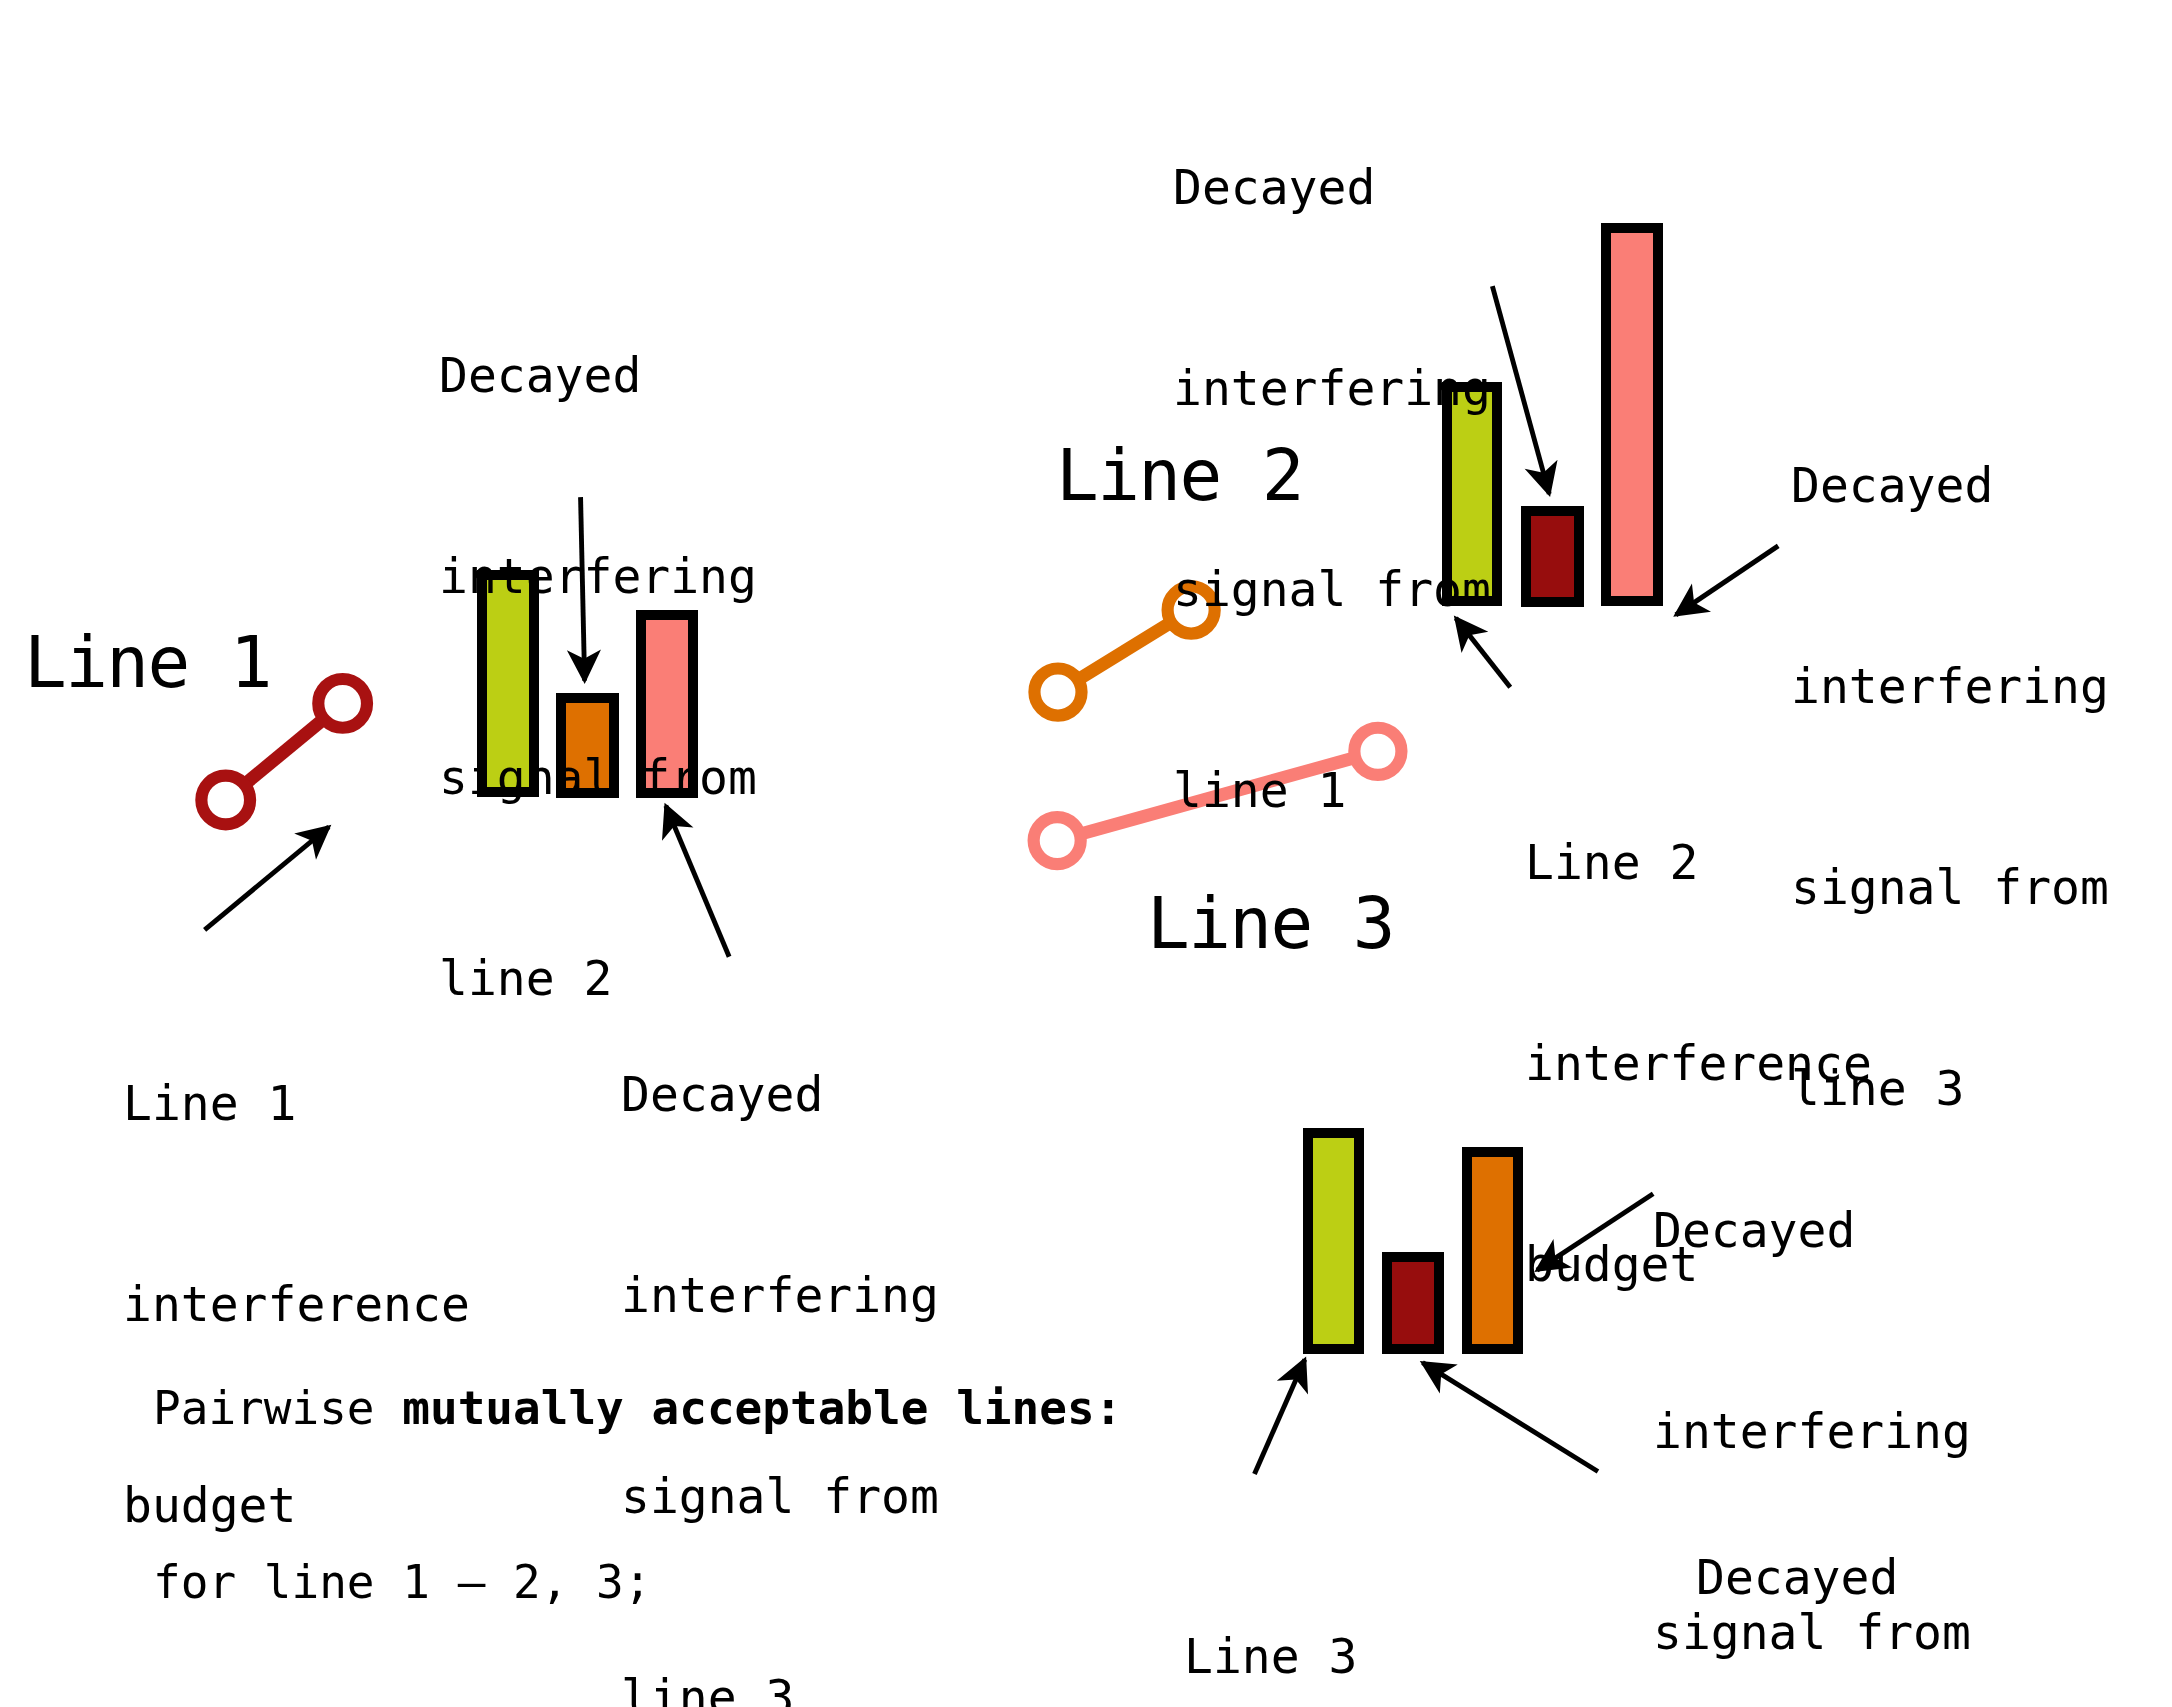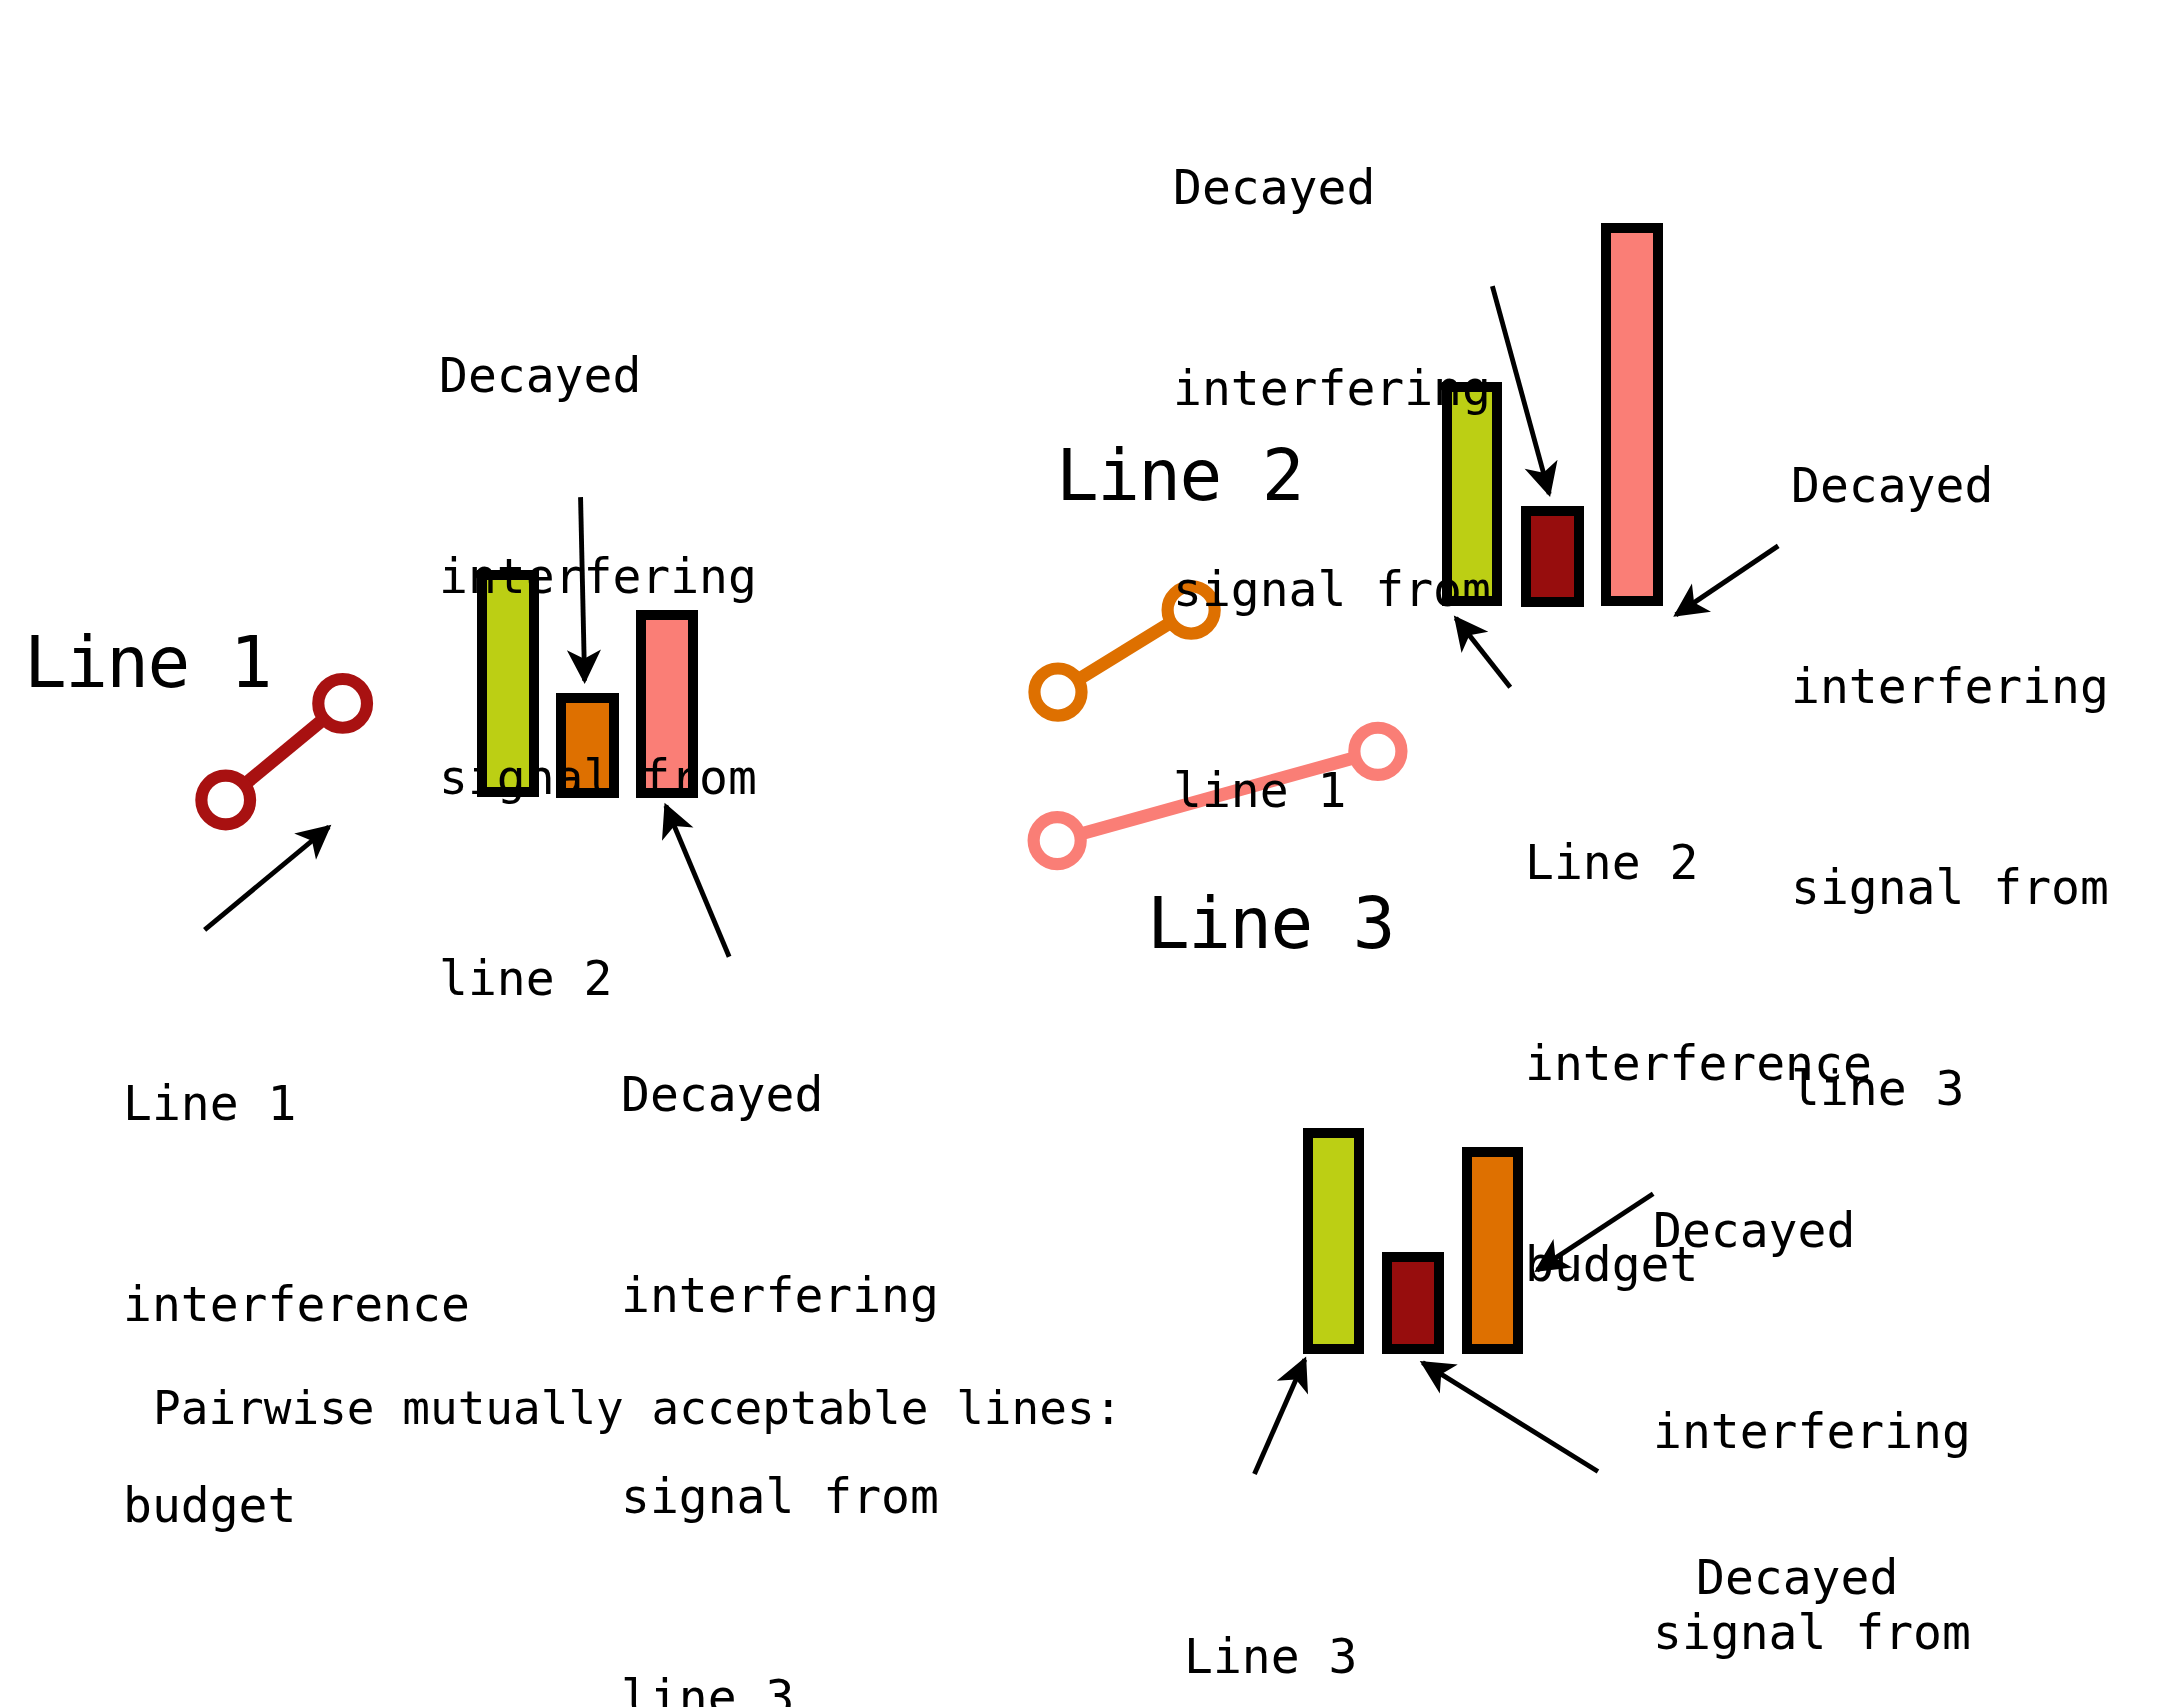--- a/index.html
+++ b/index.html
@@ -9,21 +9,21 @@
     background:#ffffff;
     overflow:hidden;
     font-family:"DejaVu Sans Mono", monospace;
     color:#000;
   }
   .layer{position:absolute;left:0;top:0;width:100%;height:100%;}
   .bar{position:absolute;border:10.6px solid #000;box-sizing:border-box;background:#ccc;}
   .note{position:absolute;font-size:48px;line-height:67px;white-space:pre;}
   .line-label{position:absolute;font-size:71px;line-height:71px;letter-spacing:-1.6px;white-space:pre;}
   .pairwise{position:absolute;left:153px;top:1263px;font-size:46px;line-height:58px;white-space:pre;}
-  .pairwise .em{font-weight:normal;}
+  .pairwise .em{font-weight:bold;}
 </style>
 </head>
 <body>
 
 <div class="stage">
 
   <svg class="layer" viewBox="0 0 2675 2103">
     <defs>
       <marker id="ah" markerUnits="userSpaceOnUse" markerWidth="46" markerHeight="46" refX="40" refY="23" orient="auto">
         <path d="M2,2 L44,23 L2,44 L13,23 Z" fill="#000"></path>
@@ -130,18 +130,19 @@
 
   <div class="note" style="left:1696px;top:1410px;">
     <div>Decayed</div>
     
     
     
   </div>
 
   <div class="pairwise">
     <div><span>Pairwise </span><span class="em">mutually acceptable lines:</span></div>
+    <div>for line 1 — 2, 3;</div>
     
     
   </div>
 
 </div>
 
 
 </body></html>

